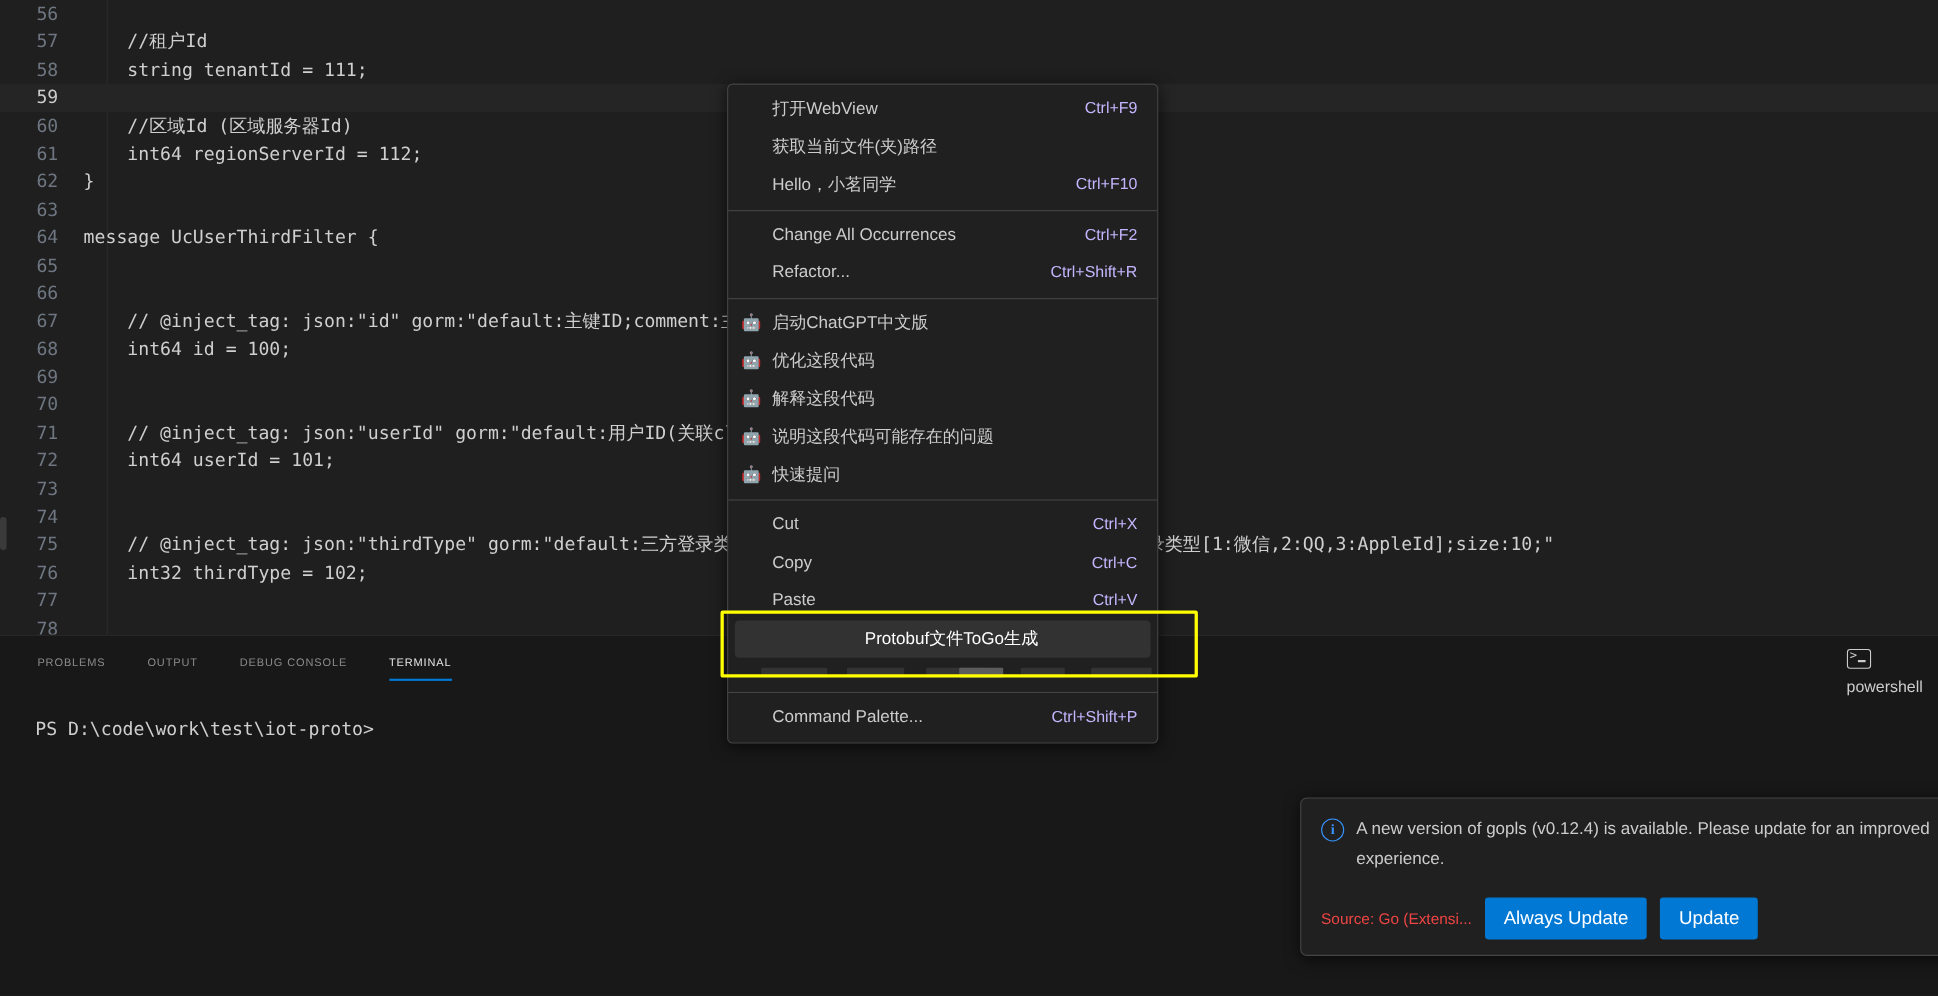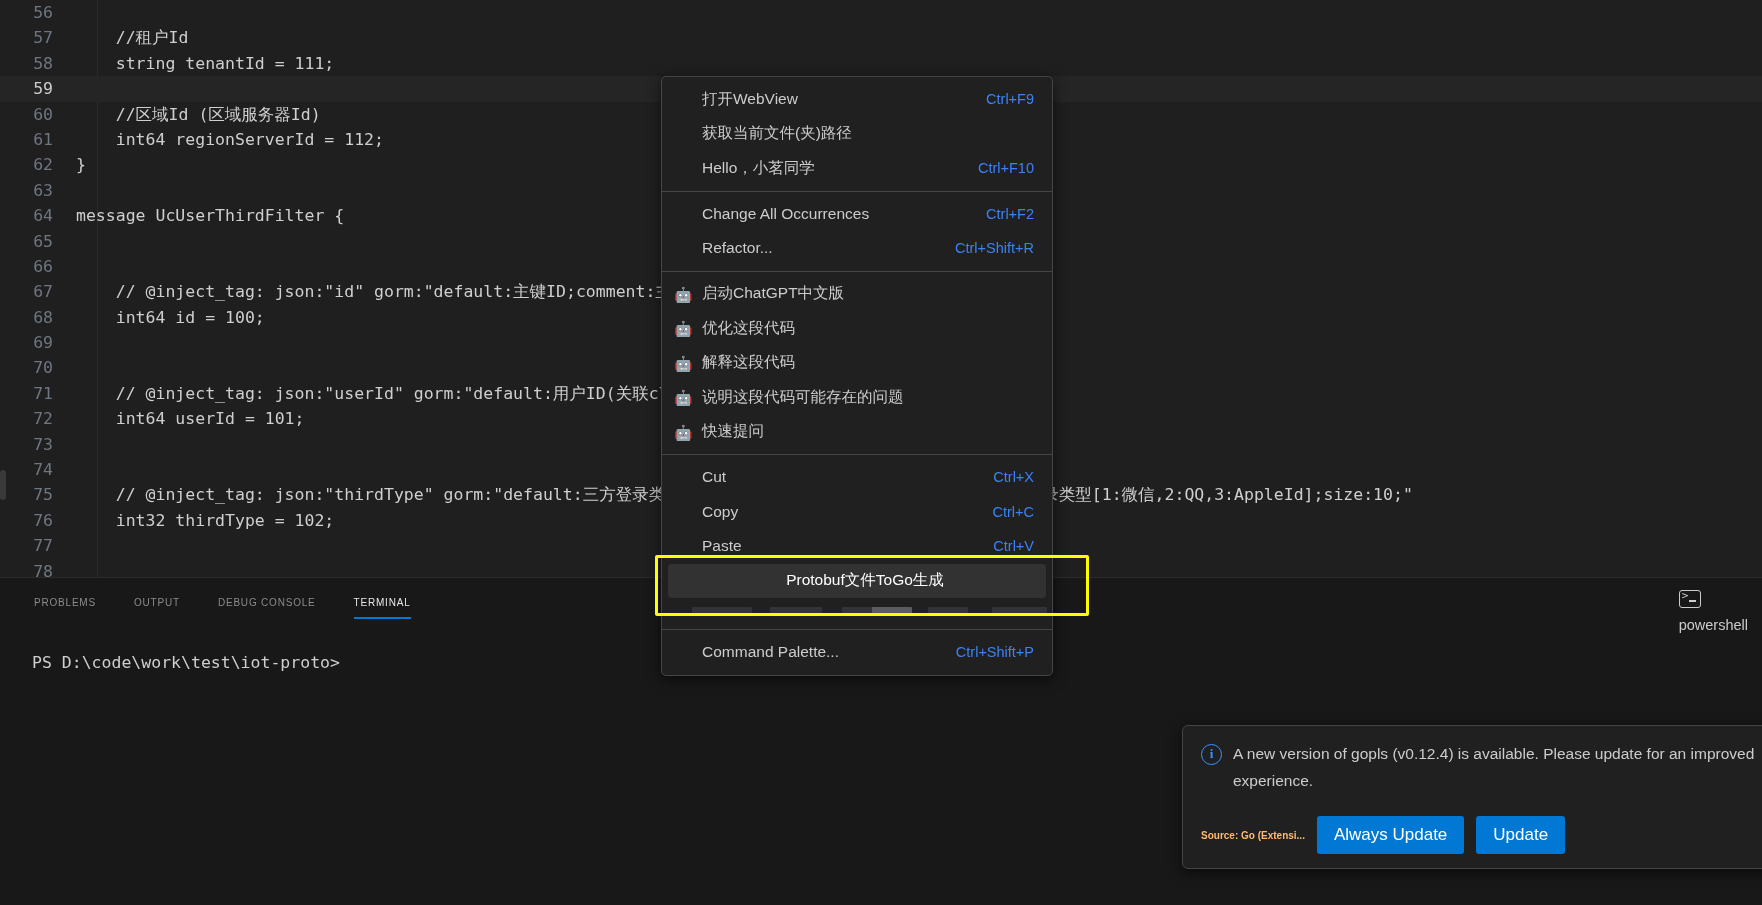--- a/index.html
+++ b/index.html
@@ -43,21 +43,21 @@
 
   
   .ctxmenu{
     position:absolute;left:661px;top:76px;width:392px;
     background:#202020;border:1px solid #454545;border-radius:5px;
     box-shadow:0 3px 14px rgba(0,0,0,.62);
     padding:5px 0 5px 0;box-sizing:border-box;z-index:40;
   }
   .mi{display:flex;align-items:center;height:34.5px;padding:0 18px 0 40px;box-sizing:border-box;font-size:15.5px;color:#cccccc;cursor:default;position:relative;white-space:nowrap;}
   .mi .lbl{flex:1;}
-  .mi .kb{color:#3b82f6;font-size:14.5px;padding-left:16px;}
+  .mi .kb{color:#c4b5fd;font-size:14.5px;padding-left:16px;}
   .mi .emoji{position:absolute;left:12px;top:50%;transform:translateY(-50%);font-size:15px;line-height:1;}
   .mi.hasicon{padding-left:40px;}
   .sep{height:1px;background:#454545;margin:5px 0;}
   .mi.highlighted{background:#323232;border-radius:4px;margin:0 6px;padding-left:34px;color:#ffffff;}
   .hl-wrap{position:relative;text-align:center;}
   .hl-box{position:absolute;left:-7px;right:-37px;top:-9px;bottom:-18px;border:3px solid #ffff00;border-radius:2px;pointer-events:none;z-index:60;}
   .menu-scroll{position:relative;height:26px;margin:0 6px;}
   .menu-scroll .trackbits{position:absolute;left:24px;right:18px;top:9px;height:9px;}
   .menu-scroll .bit{position:absolute;top:0;height:9px;background:#333333;border-radius:1px;}
   .menu-scroll .thumb{position:absolute;top:0;height:9px;background:#5c5c5c;border-radius:1px;}
@@ -65,21 +65,21 @@
   
   .toast{
     position:absolute;left:1182px;top:725px;width:600px;
     background:#202020;border:1px solid #454545;border-radius:6px;
     box-shadow:0 3px 14px rgba(0,0,0,.6);
     padding:14px 16px 14px 18px;box-sizing:border-box;z-index:50;
   }
   .toast-msg{display:flex;gap:11px;font-size:15.5px;line-height:27px;color:#cccccc;}
   .info-ic{flex:none;width:19px;height:19px;border:1.7px solid #3794ff;border-radius:50%;color:#3794ff;font-size:13px;line-height:17px;text-align:center;font-family:"Liberation Serif",serif;margin-top:4px;font-weight:bold;}
   .toast-src{margin-top:22px;display:flex;align-items:center;gap:12px;}
-  .toast-src .src{font-size:10px;color:#fdba74;flex:none;font-weight:bold;}
+  .toast-src .src{font-size:14px;color:#ef4444;flex:none;}
   .btn{background:#0078d4;color:#ffffff;border:none;border-radius:3px;padding:9px 17px;font-size:17px;font-family:"Liberation Sans",sans-serif;cursor:pointer;white-space:nowrap;}
   .btn.secondary{background:#0078d4;text-align:right;}
 </style>
 </head>
 <body>
 
 <div class="app">
 
   <div class="editor">
     <div class="gutter-line"></div>

